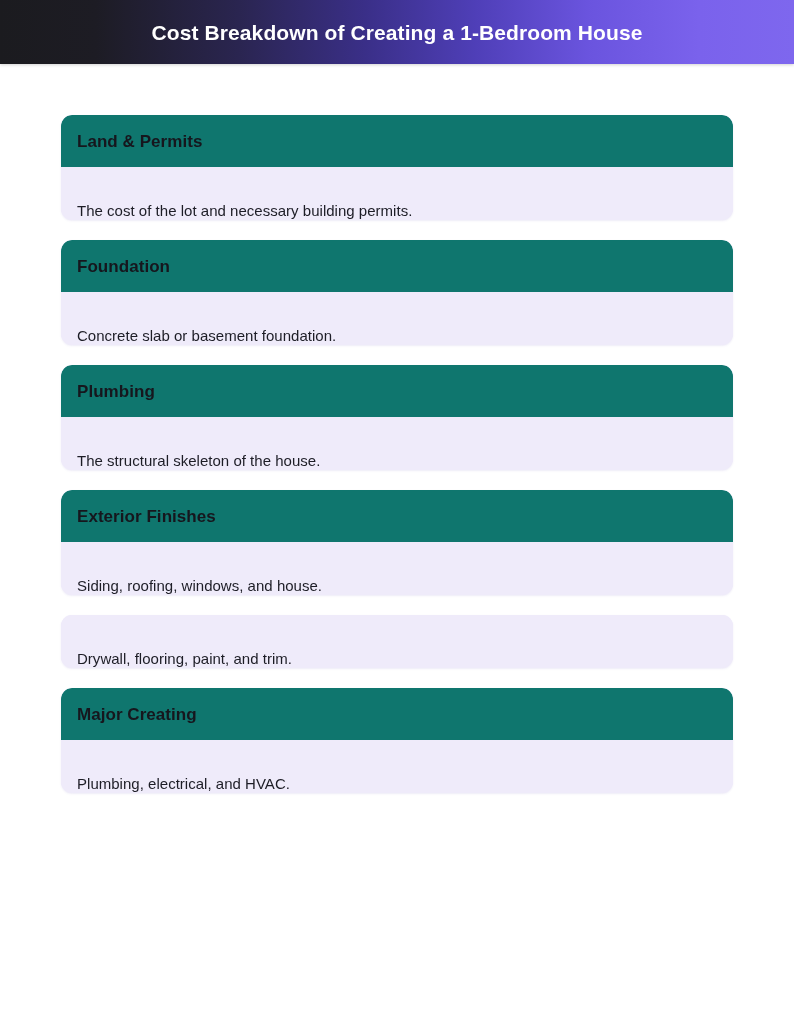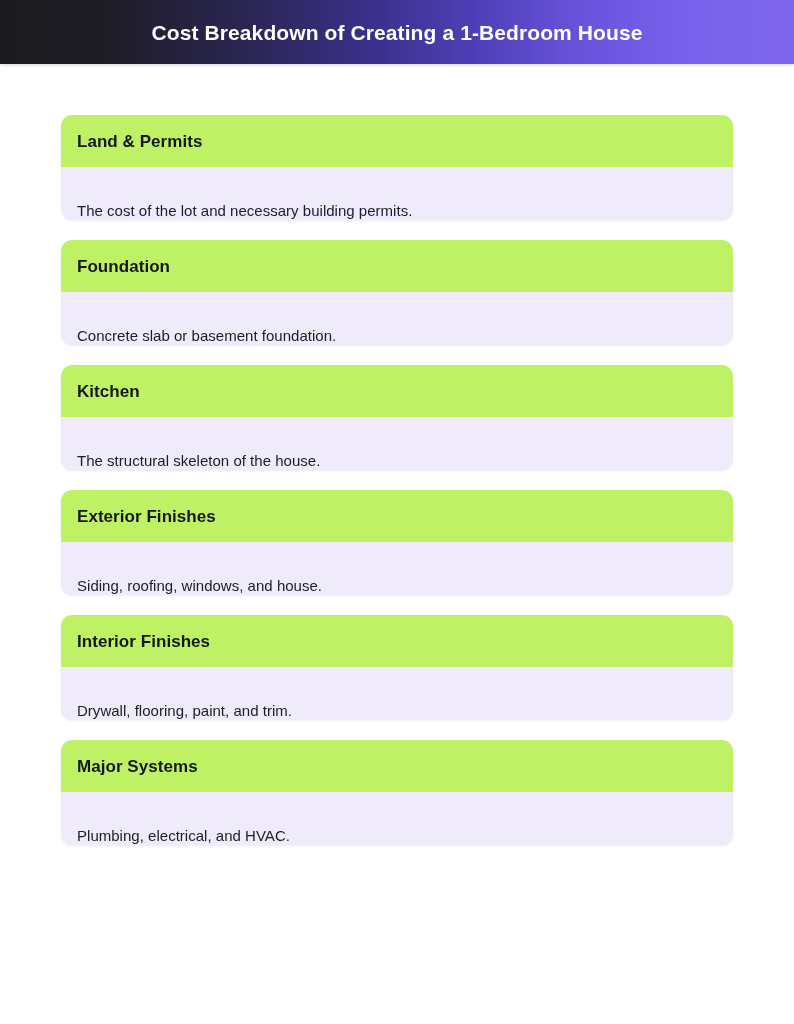--- a/index.html
+++ b/index.html
@@ -66,21 +66,21 @@
   .cost-card {
     width: 672px;
     border-radius: 11px;
     overflow: hidden;
     background: #efebfa;
     box-shadow: 0 1px 2px rgba(90, 70, 180, 0.10);
   }
 
   .cost-card-header {
     height: 52px;
-    background: #bef264;
+    background: #0f766e;
     display: flex;
     align-items: center;
     padding: 0 16px;
     border-top-left-radius: 11px;
     border-top-right-radius: 11px;
   }
 
   .cost-card-title {
     color: #16161d;
     font-size: 17px;
@@ -130,44 +130,41 @@
       <div class="cost-card">
         <div class="cost-card-header">
           <span class="cost-card-title">Foundation</span>
         </div>
         <div class="cost-card-body">
           <span class="cost-card-desc">Concrete slab or basement foundation.</span>
         </div>
       </div>
       <div class="cost-card">
         <div class="cost-card-header">
-          <span class="cost-card-title">Kitchen</span>
+          <span class="cost-card-title">Plumbing</span>
         </div>
         <div class="cost-card-body">
           <span class="cost-card-desc">The structural skeleton of the house.</span>
         </div>
       </div>
       <div class="cost-card">
         <div class="cost-card-header">
           <span class="cost-card-title">Exterior Finishes</span>
         </div>
         <div class="cost-card-body">
           <span class="cost-card-desc">Siding, roofing, windows, and house.</span>
         </div>
       </div>
       <div class="cost-card">
-        <div class="cost-card-header">
-          <span class="cost-card-title">Interior Finishes</span>
-        </div>
         <div class="cost-card-body">
           <span class="cost-card-desc">Drywall, flooring, paint, and trim.</span>
         </div>
       </div>
       <div class="cost-card">
         <div class="cost-card-header">
-          <span class="cost-card-title">Major Systems</span>
+          <span class="cost-card-title">Major Creating</span>
         </div>
         <div class="cost-card-body">
           <span class="cost-card-desc">Plumbing, electrical, and HVAC.</span>
         </div>
       </div>
     </div>
 </div>
 
 </body></html>

